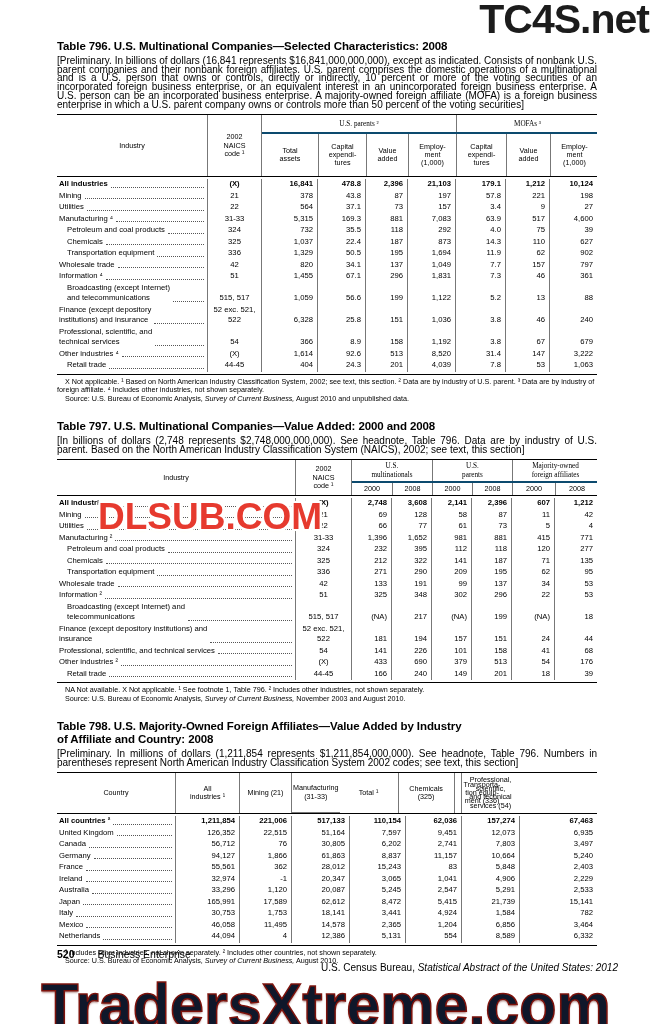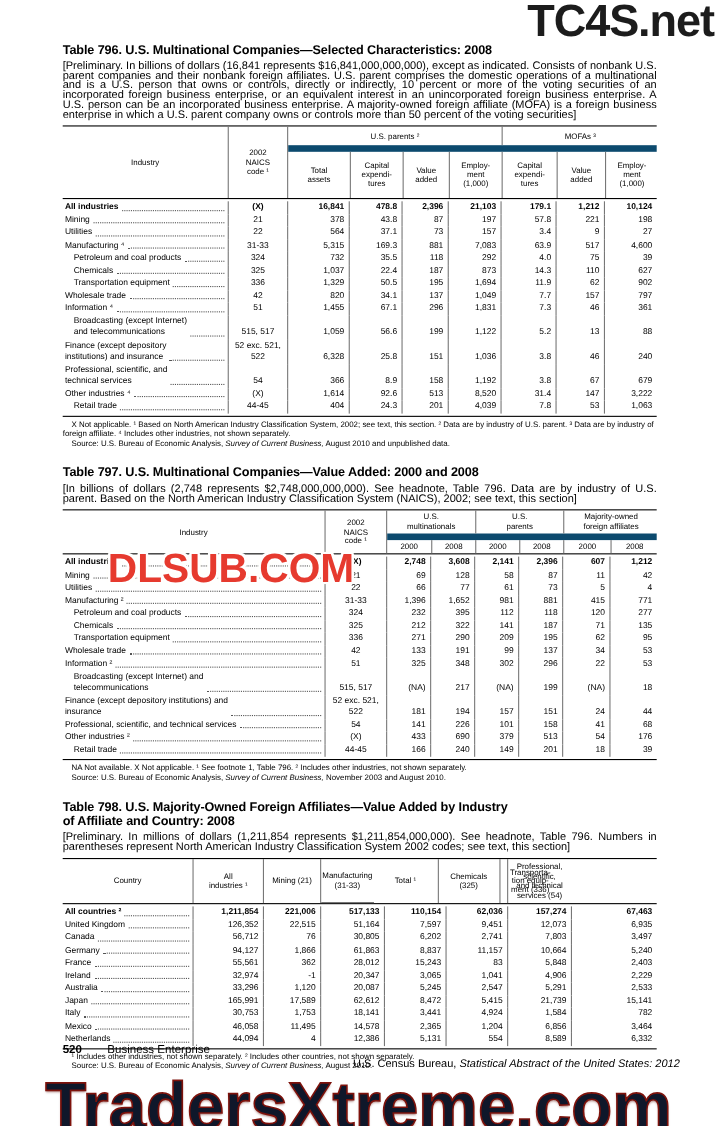--- a/index.html
+++ b/index.html
@@ -5,21 +5,21 @@
   html,body{margin:0;padding:0;width:652px;height:1024px;background:#fff;}
   body{font-family:"Liberation Sans",sans-serif;color:#000;position:relative;overflow:hidden;}
   .page{position:absolute;inset:0;padding:40px 55px 0 57px;}
   .sec{margin-bottom:16px;}
   .ttitle{font-weight:bold;font-size:11.5px;line-height:13px;margin-bottom:4px;white-space:pre-line;letter-spacing:-0.1px;}
   .headnote{font-size:10px;line-height:8.7px;text-align:justify;margin-bottom:5px;}
   .tbl{border-top:1px solid #000;border-bottom:1px solid #000;}
   .thead{border-bottom:1px solid #000;display:grid;}
   .h{display:flex;align-items:center;justify-content:center;text-align:center;font-size:7.2px;line-height:8.4px;white-space:pre-line;padding:2px 1px;}
   .hgrp{display:flex;flex-direction:column;}
-  .grow{display:grid;border-bottom:6px solid #0c4a6e;}
+  .grow{display:grid;border-bottom:2px solid #0c4a6e;font-family:Liberation Serif, serif;}
   .grow .h{min-height:13px;}
   .crow{display:grid;flex:1;}
   .h796{grid-template-columns:150px 54px 336px;}
   .h796 .grow{grid-template-columns:194px 142px;}
   .c796{grid-template-columns:56px 48px 42px 48px 50px 44px 48px;min-height:42px;}
   .h797{grid-template-columns:238px 56px 246px;}
   .h797 .grow{grid-template-columns:80px 80px 86px;}
   .c797{grid-template-columns:40px 40px 40px 40px 43px 43px;min-height:12px;}
   .h798{grid-template-columns:118px 64px 52px 170px 58px 78px;}
   .mfg{display:flex;flex-direction:row;}

